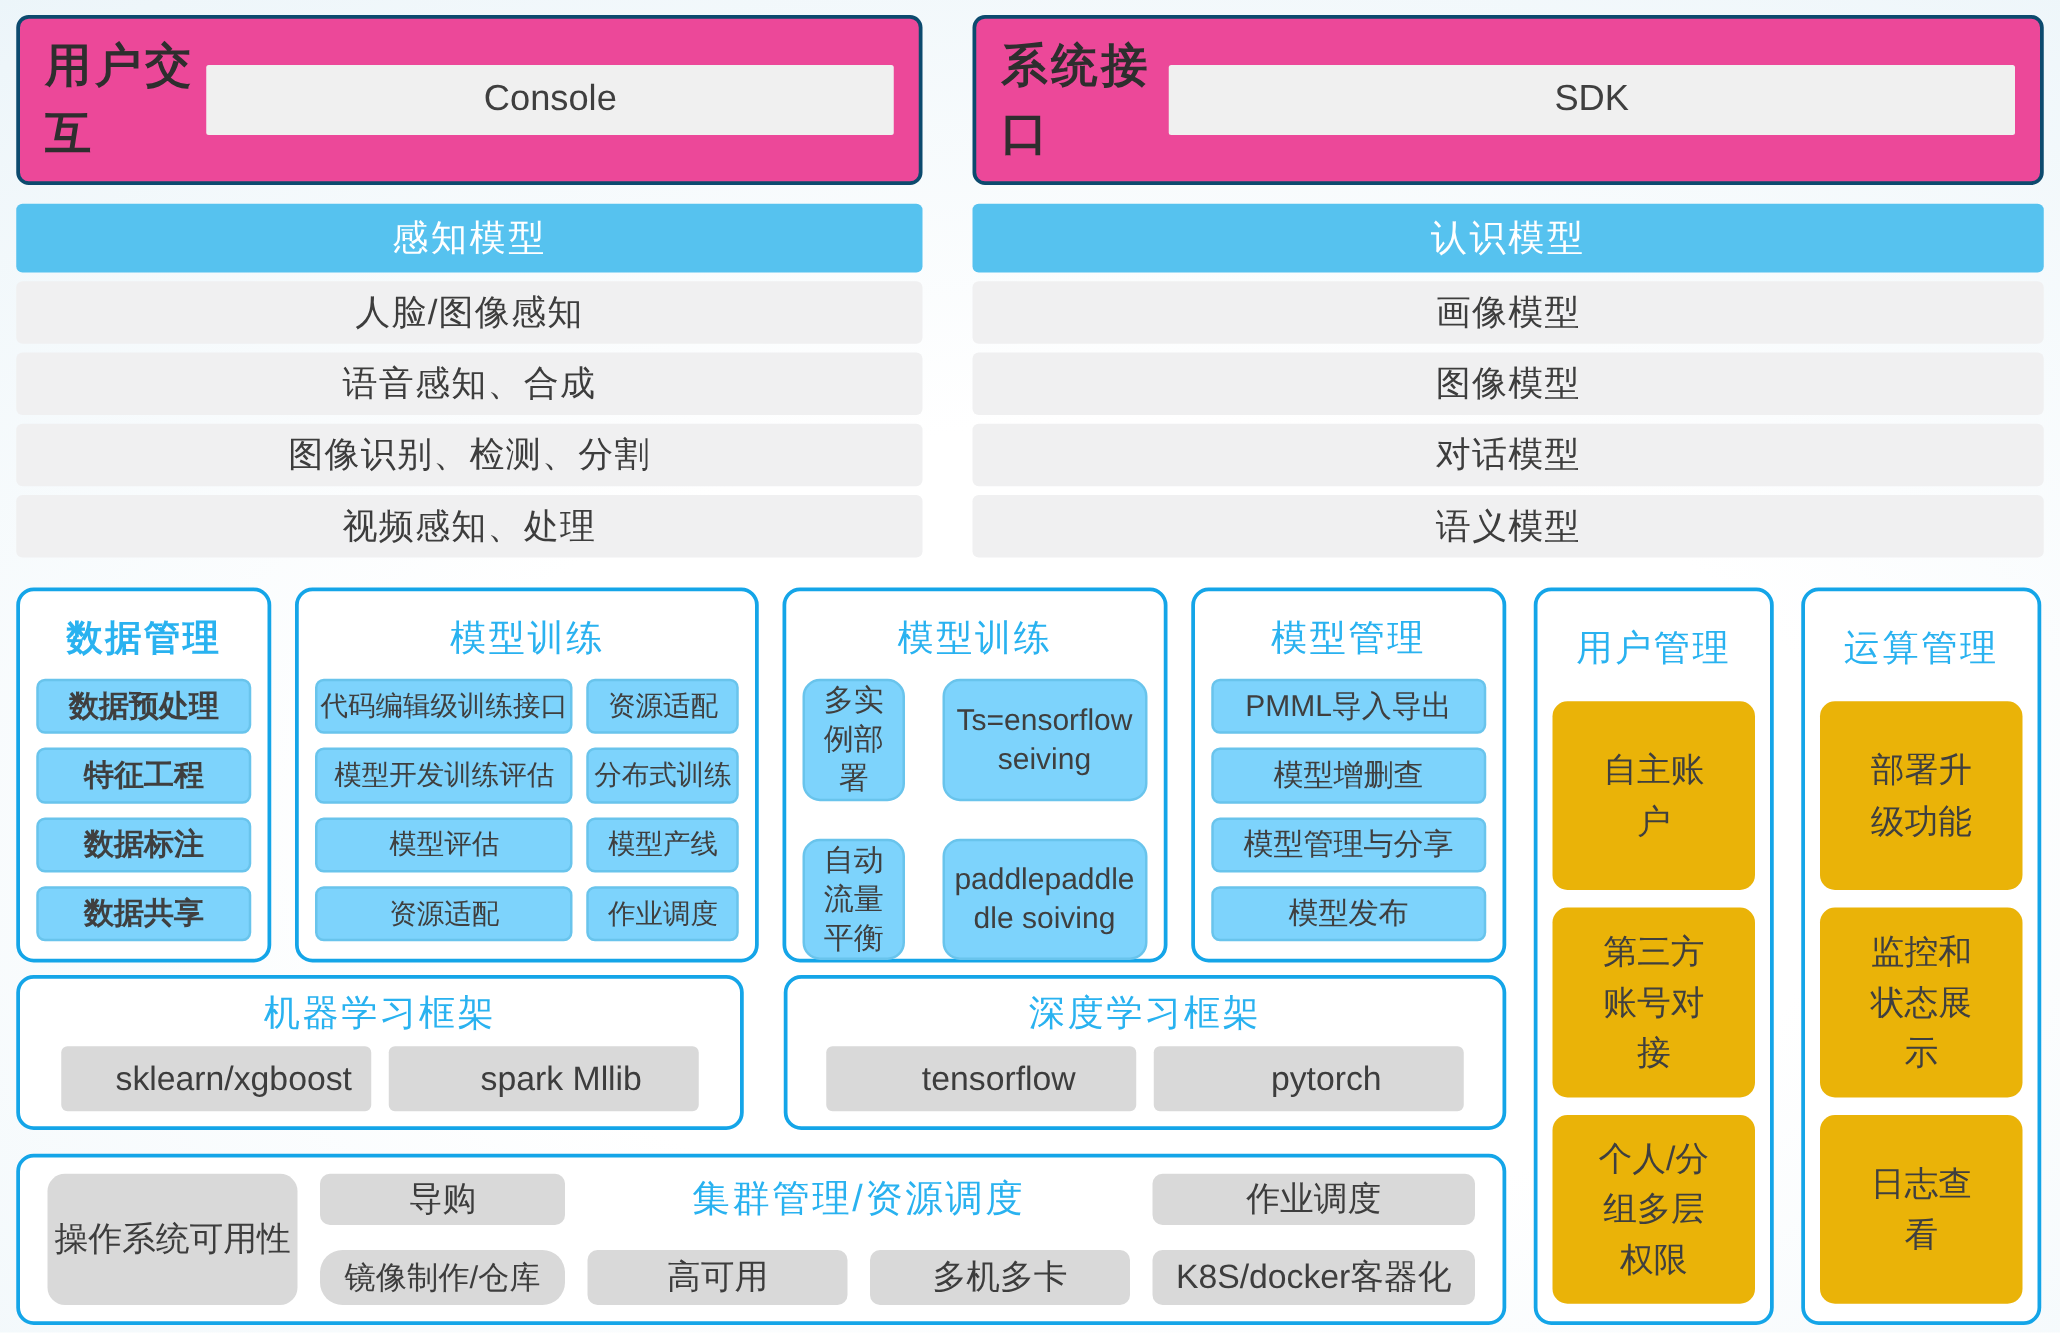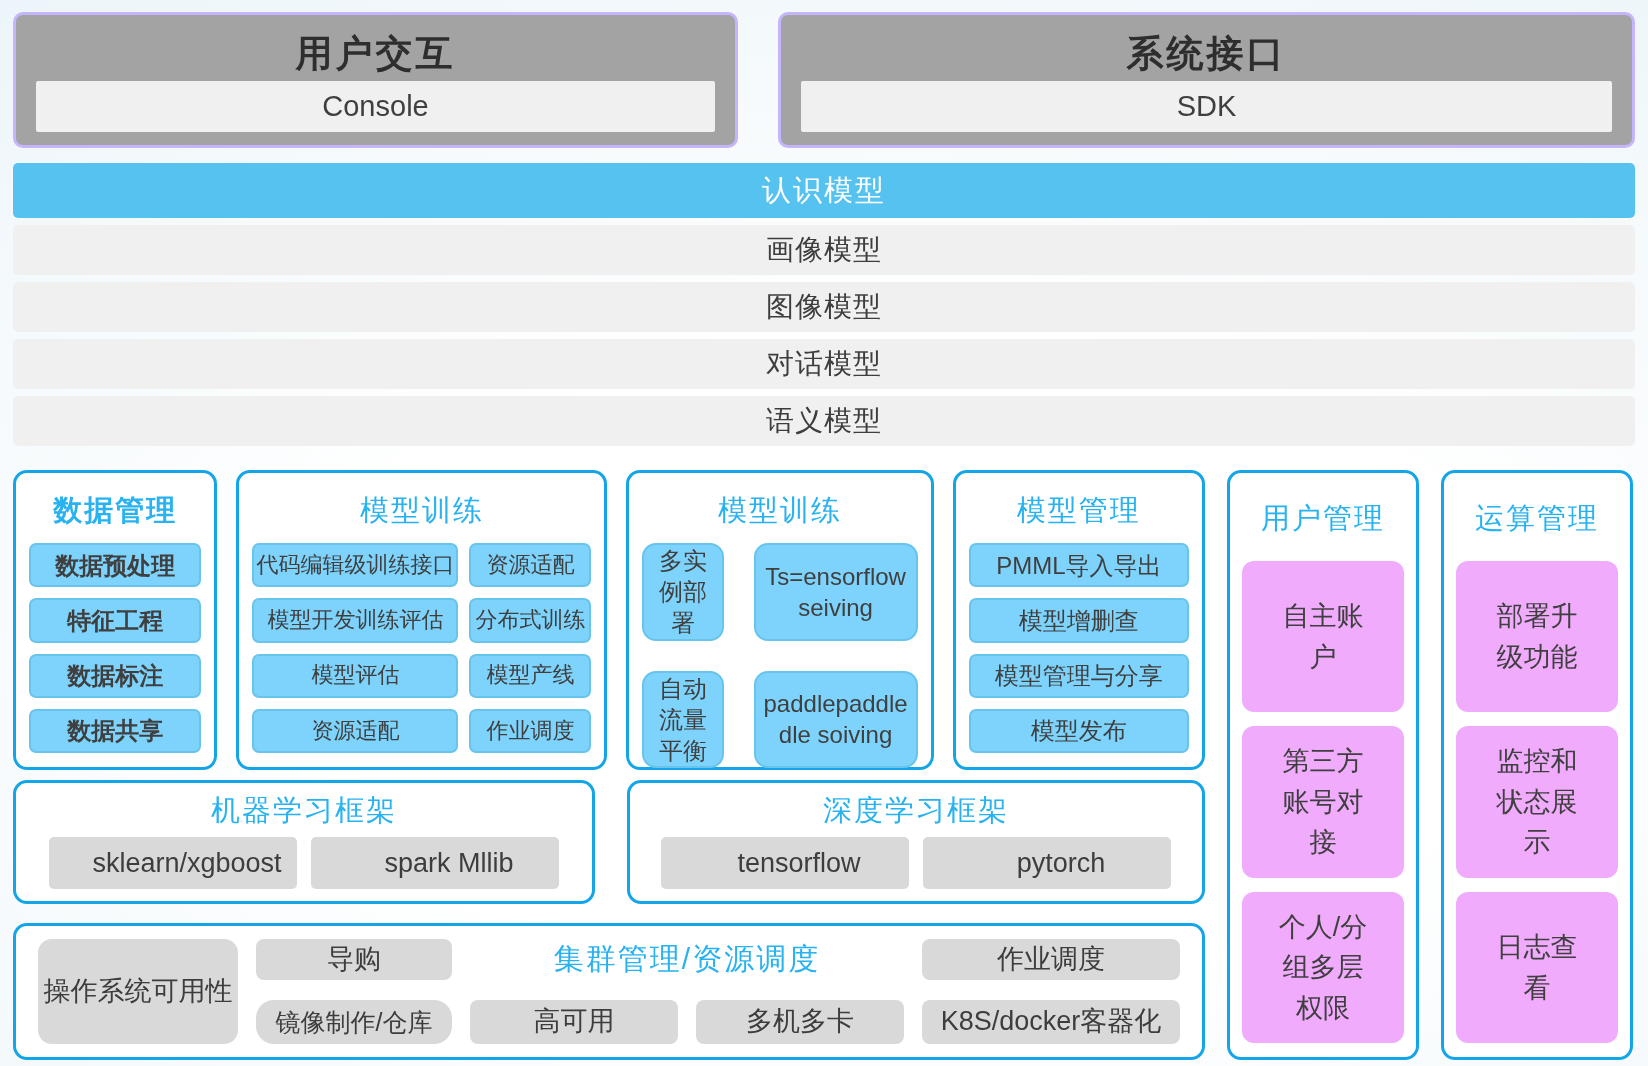--- a/index.html
+++ b/index.html
@@ -10,22 +10,22 @@
     background: radial-gradient(110% 95% at 55% 62%, #ffffff 32%, #eef6fa 78%, #e3f1f8 100%);
     overflow:hidden;
   }
   .page{ width:1648px; height:1066px; padding:12px 13px 0; display:flex; flex-direction:column; }
   .cols{ display:flex; gap:40px; }
   .col-l{ width:725px; flex:none; display:flex; flex-direction:column; }
   .col-r{ flex:1; display:flex; flex-direction:column; }
 
   
   .top-panel{
-    height:136px; border:3px solid #c4b5fd; border-radius:10px; background:#a3a3a3;
-    display:flex; flex-direction:column; align-items:center; justify-content:space-between;
+    height:136px; border:3px solid #0c4a6e; border-radius:10px; background:#ec4899;
+    display:flex; flex-direction:row; align-items:center; justify-content:space-between;
     padding:12px 20px 13px;
   }
   .top-title{ font-size:37px; font-weight:bold; color:#2e2e2e; letter-spacing:3px; line-height:1.45; }
   .top-bar{
     width:100%; height:56px; background:#f0f0f0; border-radius:2px;
     display:flex; align-items:center; justify-content:center;
     font-size:29px; color:#3f3f3f;
   }
 
   
@@ -100,21 +100,21 @@
     display:flex; align-items:center; justify-content:center;
     font-size:30px; color:#29b2f0; letter-spacing:2px;
   }
 
   .side-panel{
     width:192px; flex:none; border:3px solid #14a5e8; border-radius:14px; background:#ffffff;
     display:flex; flex-direction:column; padding:12px 12px 14px;
   }
   .side-panel .box-title{ padding:14px 0 8px; }
   .side-cell{
-    flex:1; margin-top:14px; background:#f0abfc; border-radius:12px;
+    flex:1; margin-top:14px; background:#eab308; border-radius:12px;
     display:flex; align-items:center; justify-content:center; text-align:center;
     font-size:27px; color:#3f3f3f; line-height:1.5; padding:0 28px;
   }
 </style>
 </head>
 <body>
 
 <div class="page">
 
   <div class="cols">
@@ -126,20 +126,27 @@
     </div>
     <div class="col-r">
       <div class="top-panel">
         <div class="top-title">系统接口</div>
         <div class="top-bar">SDK</div>
       </div>
     </div>
   </div>
 
   <div class="cols">
+    <div class="col-l">
+      <div class="band">感知模型</div>
+      <div class="grayrow">人脸/图像感知</div>
+      <div class="grayrow">语音感知、合成</div>
+      <div class="grayrow">图像识别、检测、分割</div>
+      <div class="grayrow">视频感知、处理</div>
+    </div>
     <div class="col-r">
       <div class="band">认识模型</div>
       <div class="grayrow">画像模型</div>
       <div class="grayrow">图像模型</div>
       <div class="grayrow">对话模型</div>
       <div class="grayrow">语义模型</div>
     </div>
   </div>
 
   <div class="main">

